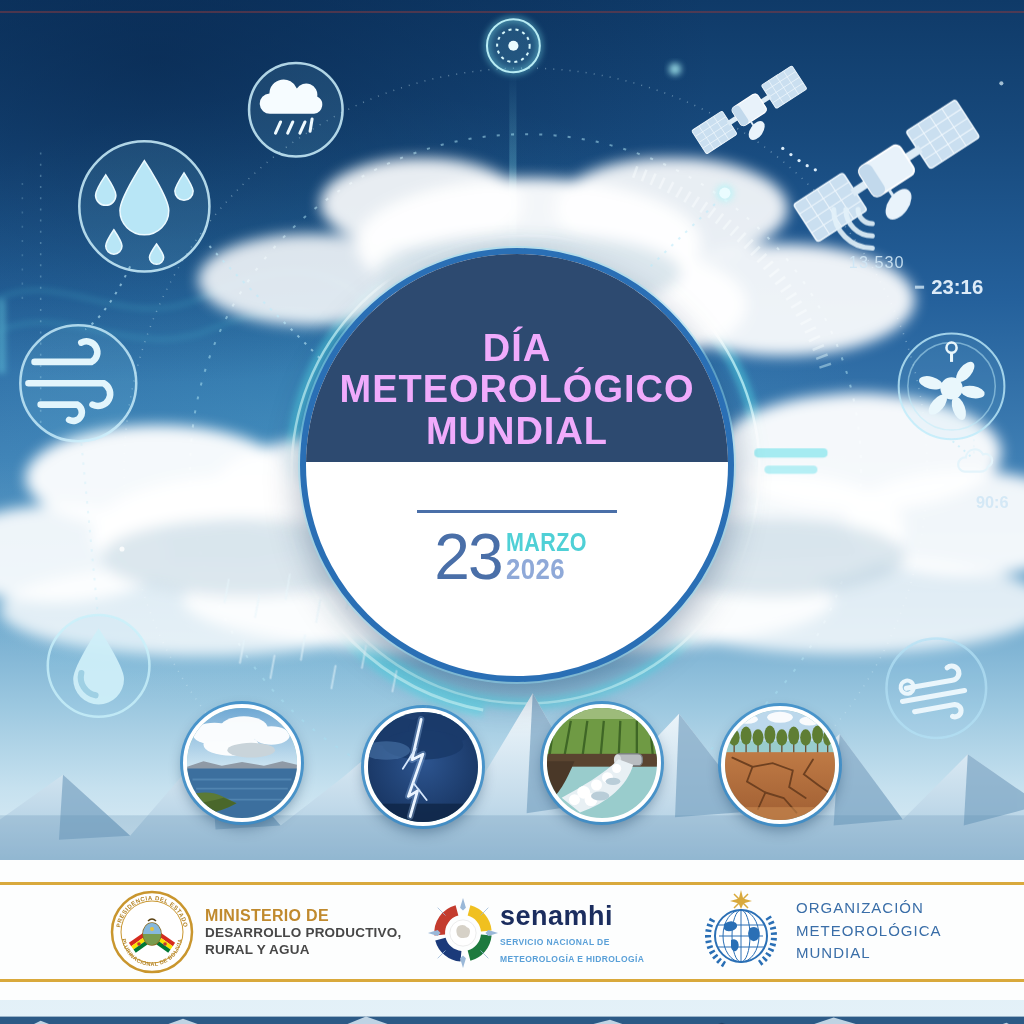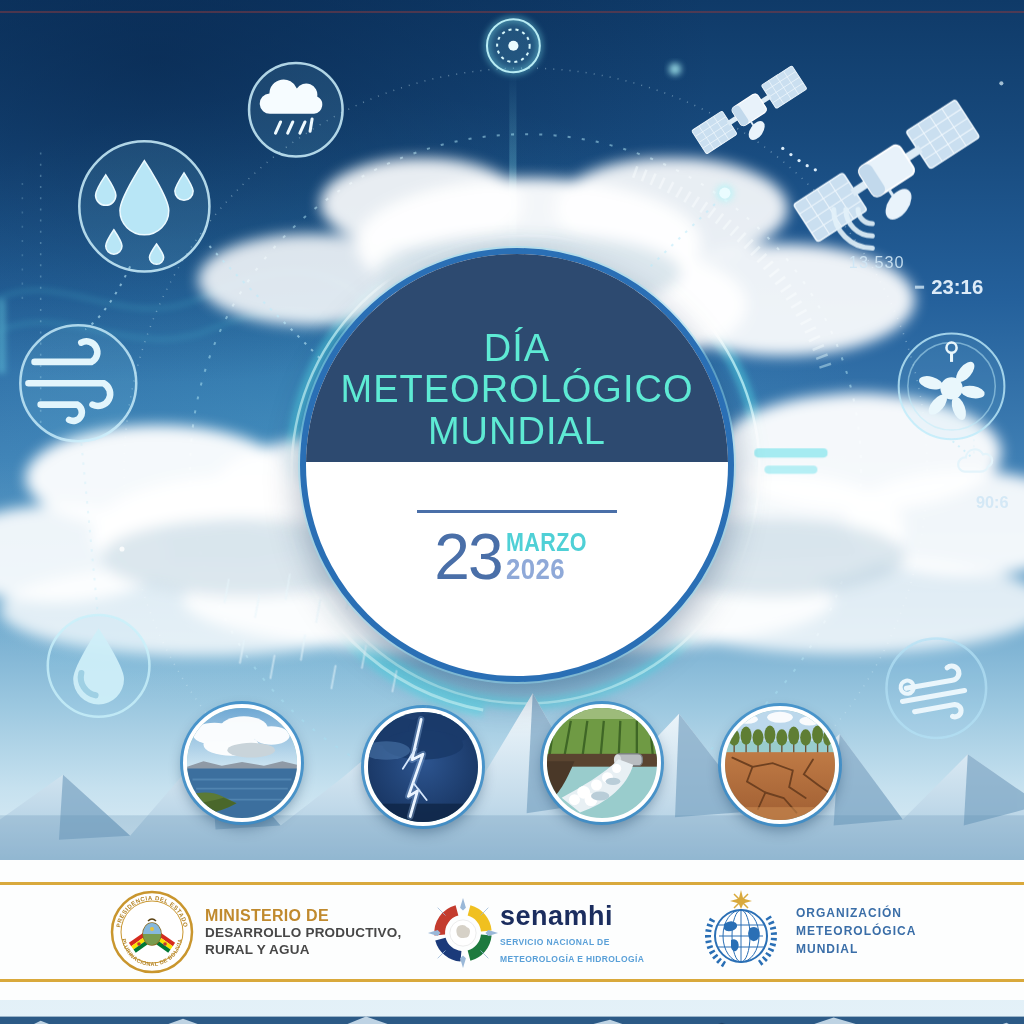--- a/index.html
+++ b/index.html
@@ -13,21 +13,21 @@
                     #6ba6cc 59%,#9cc8e0 69%,#c6e1ef 77%,#ddedf6 84%,#e4f1f8 100%);}
   .top-line{position:absolute;left:0;right:0;top:11px;height:2px;z-index:6;
             background:rgba(130,58,66,.55);}
   svg.bg{position:absolute;inset:0;z-index:1;}
   
   .badge{position:absolute;left:300px;top:248px;width:422px;height:422px;z-index:3;
          border-radius:50%;border:6px solid #2a6fb5;background:#ffffff;overflow:hidden;
          box-shadow:0 0 0 2px rgba(150,225,245,.45), 0 14px 34px rgba(8,40,80,.35);}
   .badge-top{height:199px;background:#2d4a70;display:flex;align-items:flex-end;
              justify-content:center;padding-bottom:9px;}
-  .badge-title{color:#5eead4;font-weight:400;font-size:38px;line-height:1.1;
+  .badge-title{color:#f0abfc;font-weight:700;font-size:38px;line-height:1.1;
                text-align:center;letter-spacing:1px;margin-top:36px;}
   .badge-bottom{padding-top:26px;text-align:center;}
   .slogan{font-weight:700;font-size:31px;line-height:1.32;color:#4a6fa8;}
   .slogan .orange{color:#f57d2a;}
   .divider{width:200px;height:3px;background:#4a6fa8;margin:22px auto 12px auto;}
   .date-row{display:flex;align-items:center;justify-content:center;gap:4px;}
   .date-day{font-size:64px;font-weight:400;color:#4a6fa8;letter-spacing:-2px;line-height:1;}
   .date-my{display:flex;flex-direction:column;align-items:flex-start;
            transform:scaleX(.86);transform-origin:left center;line-height:.95;}
   .date-month{font-size:25px;font-weight:700;color:#4fd0d6;letter-spacing:.5px;}
@@ -45,21 +45,21 @@
   .logo-group{position:absolute;display:flex;align-items:center;}
   .lg-min{left:110px;top:30px;gap:11px;}
   .lg-sen{left:426px;top:36px;}
   .lg-wmo{left:698px;top:28px;gap:12px;}
   .min-text{font-weight:700;line-height:1.2;}
   .min-l1{font-size:16px;color:#c08a2e;letter-spacing:.3px;}
   .min-l2,.min-l3{font-size:13.5px;color:#474747;letter-spacing:.2px;}
   .sen-text{line-height:1;}
   .sen-name{font-size:27px;font-weight:700;color:#1b2d5e;letter-spacing:.5px;}
   .sen-sub{font-size:8.5px;font-weight:700;color:#5aa0d8;letter-spacing:.4px;margin-top:8px;}
-  .wmo-text{font-size:12px;font-weight:700;color:#3a6ea8;letter-spacing:1px;line-height:1.5;}
+  .wmo-text{font-size:15px;font-weight:400;color:#3a6ea8;letter-spacing:1px;line-height:1.5;}
 </style>
 </head>
 <body>
 
 <div class="poster">
   <div class="sky"></div>
 
   <svg class="bg" viewBox="0 0 1024 1024">
     <defs>
       <filter id="fB7" x="-40%" y="-40%" width="180%" height="180%">

